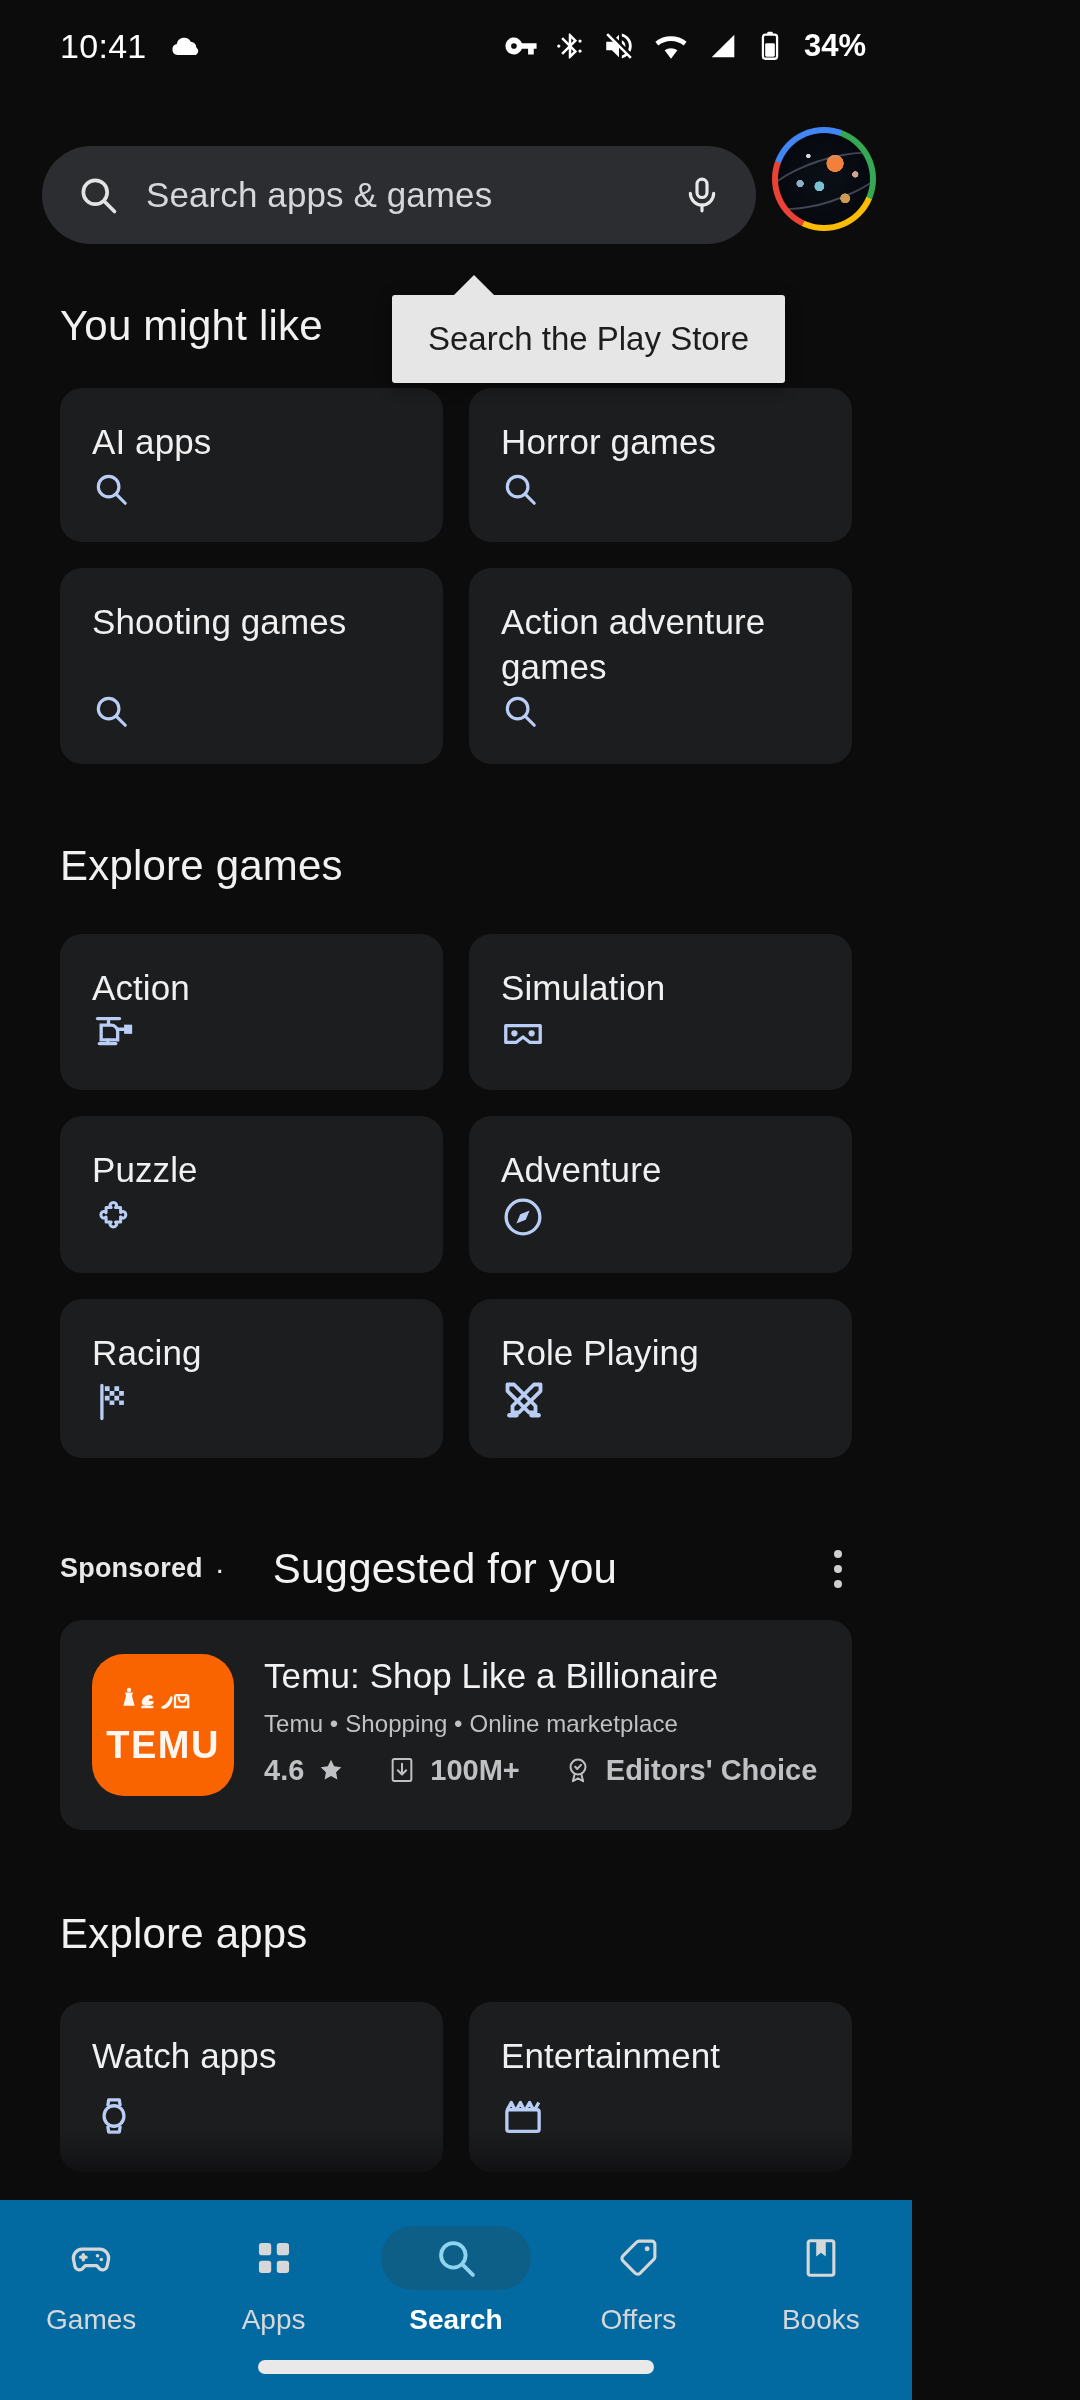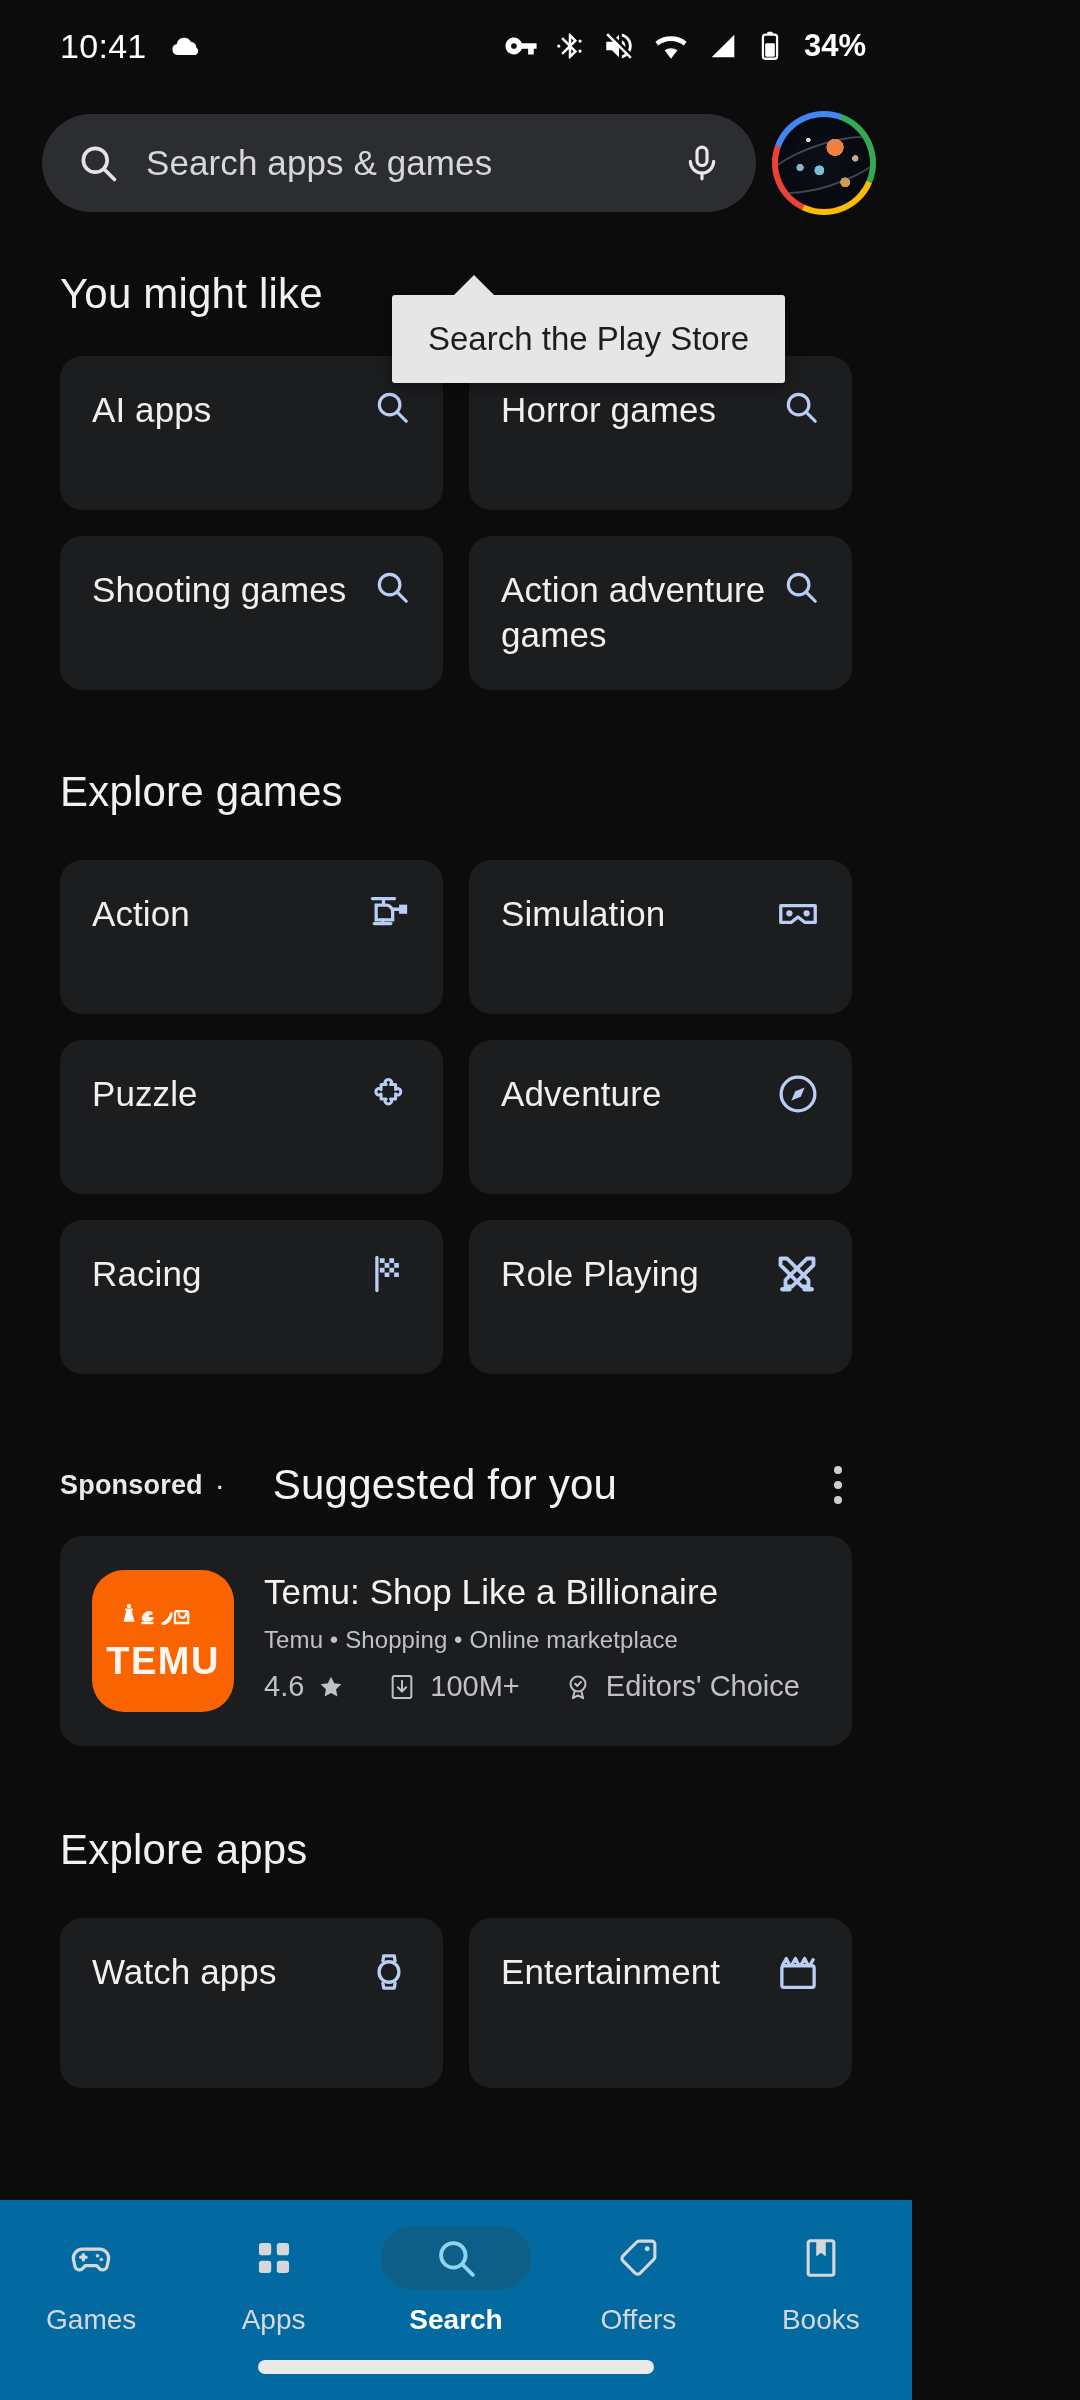--- a/index.html
+++ b/index.html
@@ -23,21 +23,21 @@
   .sb-batt-txt { font-size: 31px; font-weight: 600; margin-left: 4px; }
   .ico { display: inline-flex; align-items: center; justify-content: center; }
 
   
   .searchrow {
     display: flex; align-items: center; gap: 22px;
     padding: 0 42px; margin-top: 22px;
   }
   .searchbar {
     flex: 1; height: 98px; background: #2c2d30; border-radius: 54px;
-    display: flex; align-items: center; padding: 0 34px 0 34px; gap: 26px;
+    display: flex; align-items: center; padding: 0 34px 0 34px; gap: 26px; margin-top: 32px;
   }
   .searchbar .sb-placeholder {
     flex: 1; color: #d6d7da; font-size: 35px; letter-spacing: .1px;
   }
   .avatar-wrap { position: relative; width: 92px; height: 92px; }
   .avatar-ring {
     position: absolute; inset: -6px; border-radius: 50%;
     background: conic-gradient(from 205deg,
       #ea4335 0deg 85deg, #4285f4 85deg 175deg,
       #34a853 175deg 268deg, #fbbc04 268deg 360deg);
@@ -82,21 +82,21 @@
     padding: 0 60px; letter-spacing: .2px;
   }
   .grid {
     display: grid; grid-template-columns: 1fr 1fr;
     gap: 26px; padding: 0 60px;
   }
   .card {
     background: #1c1d1f; border-radius: 22px;
     min-height: 154px; padding: 30px 32px;
     display: flex; align-items: flex-start;
-    justify-content: space-between; gap: 0;
+    justify-content: space-between; gap: 0; flex-direction: column;
   }
   .card-label {
     color: #f0f0f0; font-size: 35px; line-height: 1.28;
     letter-spacing: .1px; padding-top: 2px;
   }
   .card-ico { flex: 0 0 auto; color: #b9cdf5; padding-top: 2px; }
 
   
   .sponsor-head {
     display: flex; align-items: center;
@@ -126,21 +126,21 @@
     letter-spacing: 1.5px; line-height: 1; margin-top: 8px;
   }
   .ad-body { flex: 1; min-width: 0; padding-top: 2px; }
   .ad-title { color: #f2f2f2; font-size: 35px; letter-spacing: .1px; }
   .ad-sub { color: #c0c1c4; font-size: 24px; margin-top: 14px; letter-spacing: .1px; }
   .ad-meta {
     display: flex; align-items: center; gap: 14px;
     margin-top: 16px; color: #c0c1c4; font-size: 29px;
   }
   .ad-meta .sep { width: 16px; }
-  .ad-meta b { font-weight: 400; }
+  .ad-meta b { font-weight: 700; }
 
   
   .bottomnav {
     position: absolute; left: 0; right: 0; bottom: 0;
     height: 200px; background: #0369a1;
     display: flex; align-items: flex-start; padding-top: 26px;
   }
   .navitem {
     flex: 1; display: flex; flex-direction: column;
     align-items: center; gap: 14px;

